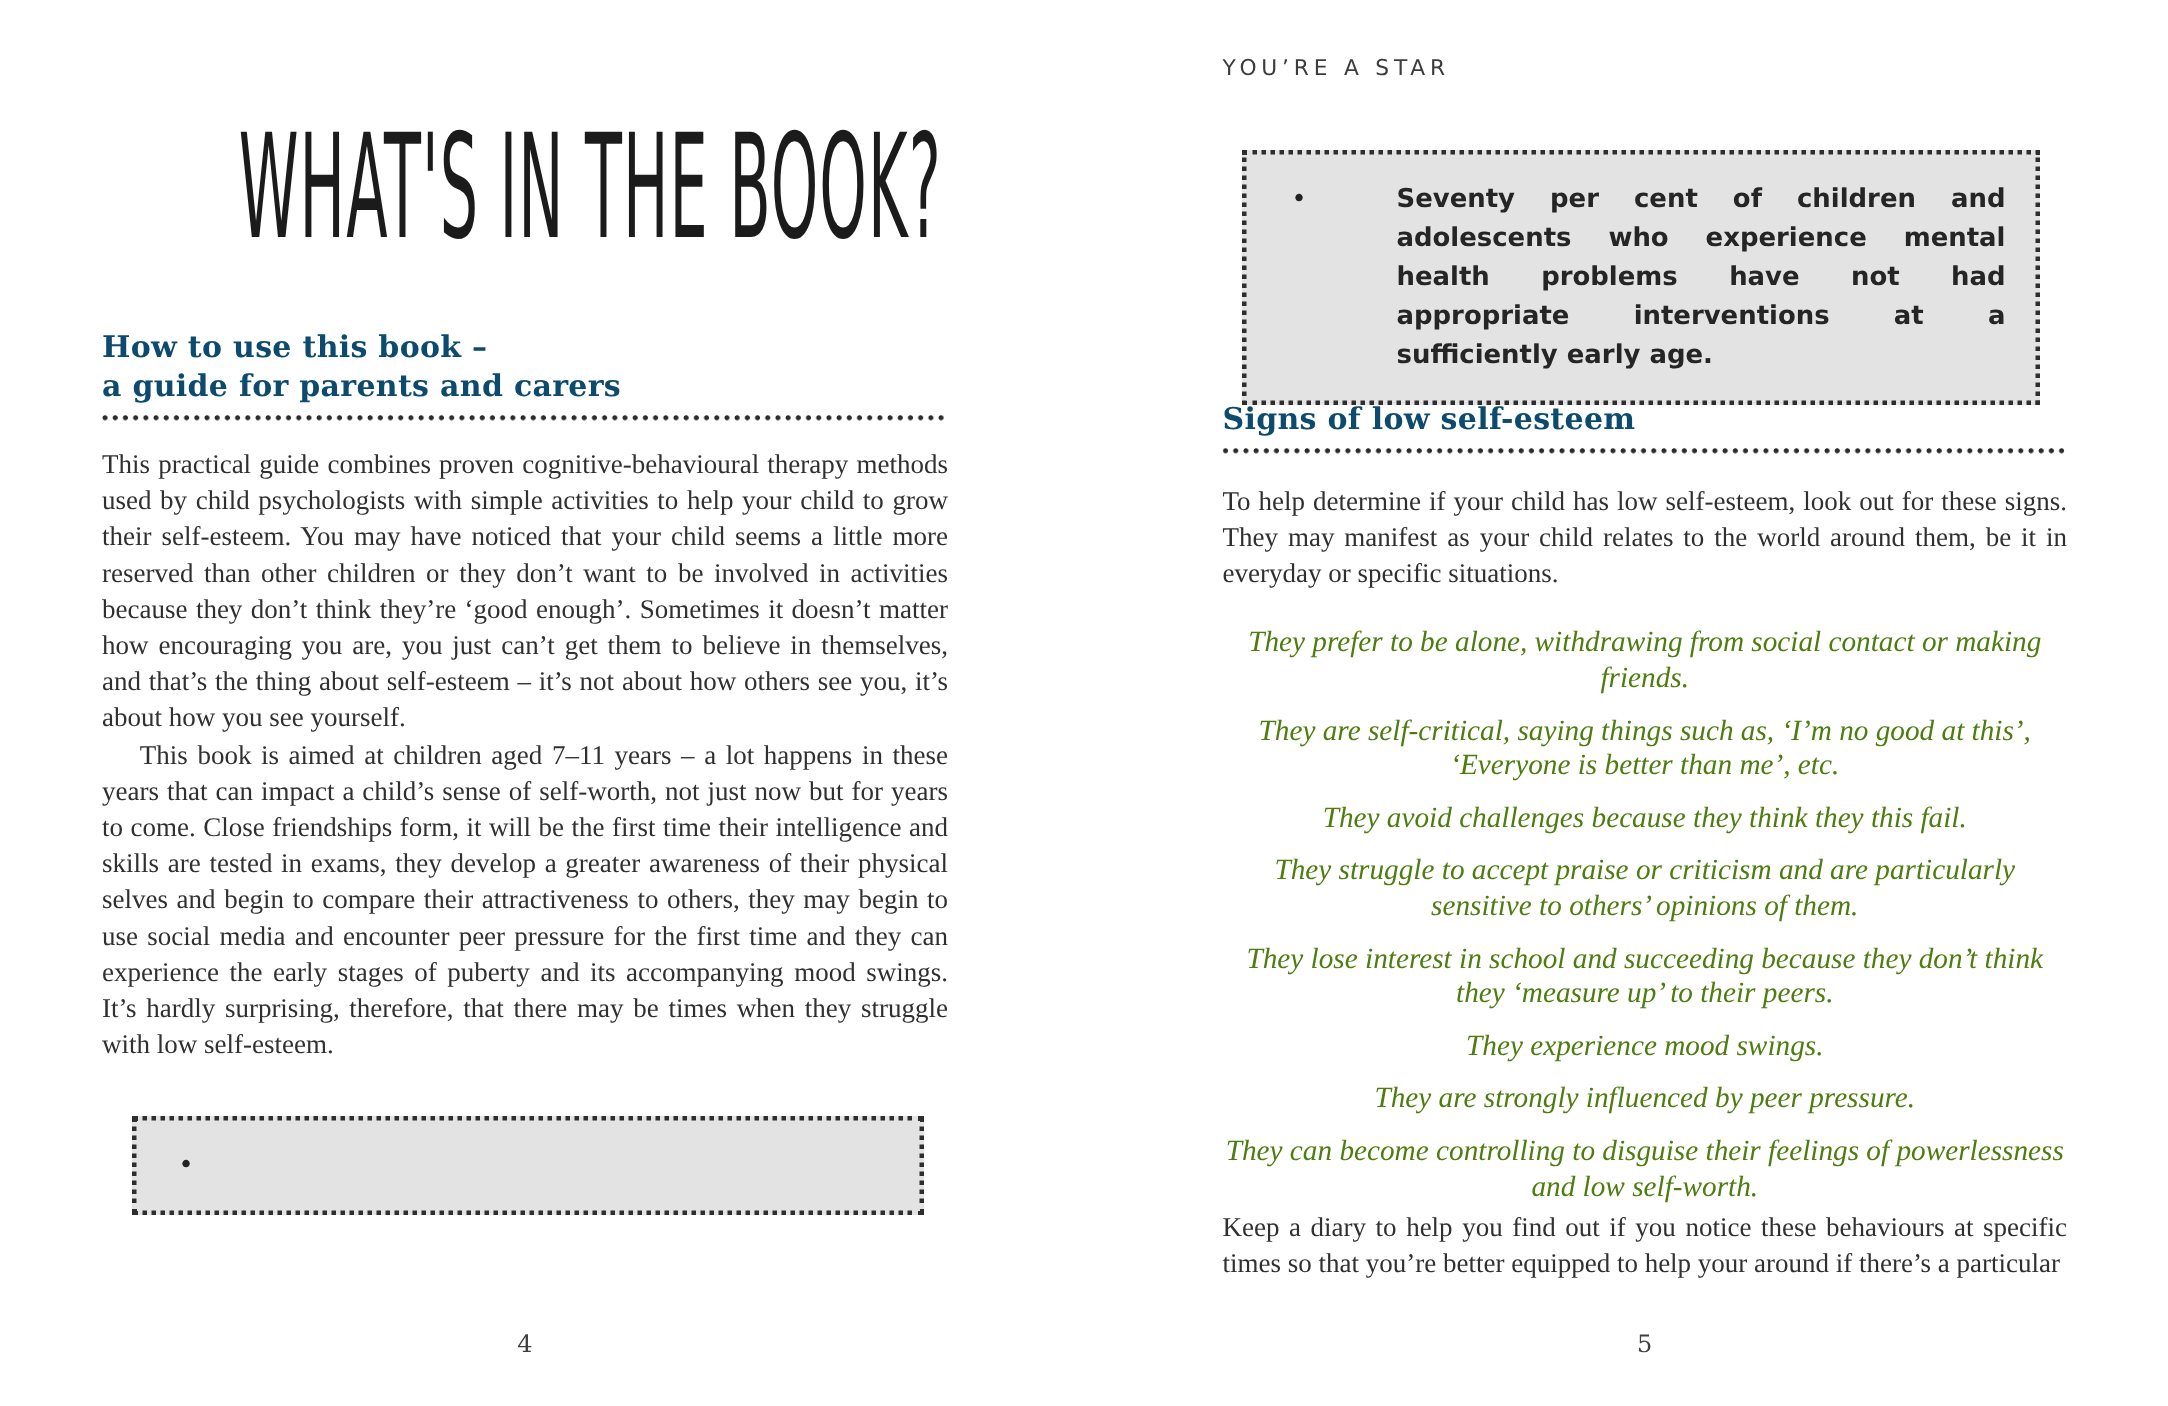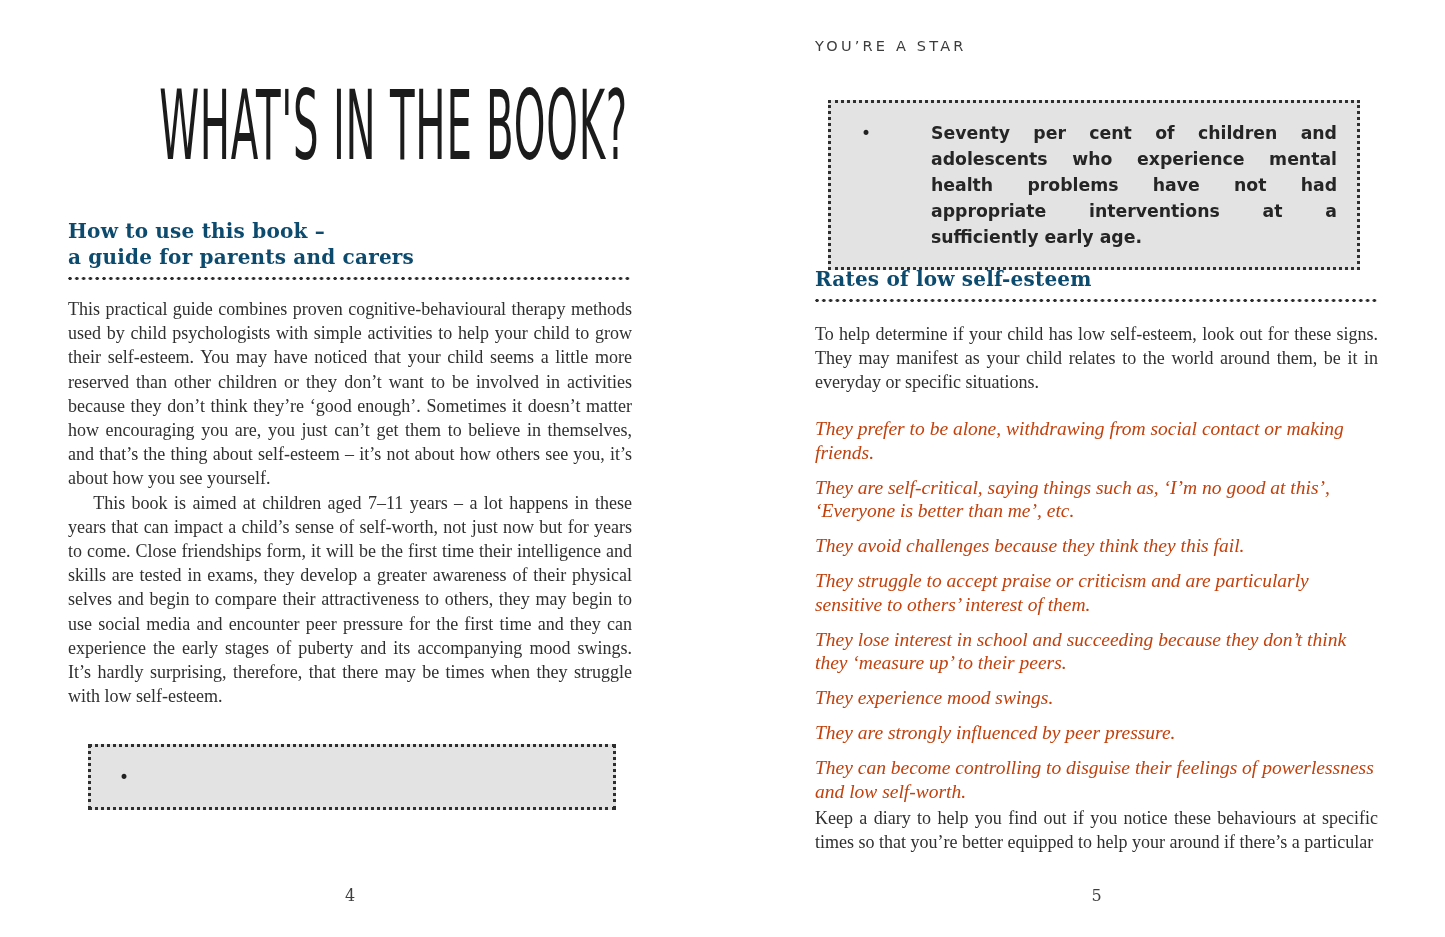--- a/index.html
+++ b/index.html
@@ -102,23 +102,23 @@
     letter-spacing: 3.2px;
     color: #3c3c3c;
   }
   .heading-block-right { position: absolute; top: 266px; left: 0; width: 100%; }
   .intro-block         { position: absolute; top: 322px; left: 0; width: 100%; }
   .signs-block         { position: absolute; top: 417px; left: 0; width: 100%; }
   .sign-item {
     font-style: italic;
     font-size: 19.5px;
     line-height: 23.5px;
-    color: #c2410c;
+    color: #4d7c0f;
     margin-bottom: 11.5px;
-    text-align: left;
+    text-align: center;
   }
   .closing-block { position: absolute; top: 806px; left: 0; width: 100%; }
 
   
   .page-number {
     position: absolute; top: 886px; left: 0; width: 100%;
     text-align: center;
     font-family: "DejaVu Serif", serif;
     font-size: 16px;
     color: #3f3f3f;
@@ -156,33 +156,33 @@
   <div class="page page-right">
 
     <div class="running-head">YOU’RE A STAR</div>
 
     <div class="fact-box fact-box-right">
       <span class="fact-bullet">•</span>
       <span class="fact-text">Seventy per cent of children and adolescents who experience mental health problems have not had appropriate interventions at a sufficiently early age.</span>
     </div>
 
     <div class="heading-block-right">
-      <div class="section-heading">Rates of low self-esteem</div>
+      <div class="section-heading">Signs of low self-esteem</div>
       <div class="dotted-rule"></div>
     </div>
 
     <div class="intro-block">
       <p class="body-text">To help determine if your child has low self-esteem, look out for these signs. They may manifest as your child relates to the world around them, be it in everyday or specific situations.</p>
     </div>
 
     <div class="signs-block">
       <p class="sign-item">They prefer to be alone, withdrawing from social contact or making friends.</p>
       <p class="sign-item">They are self-critical, saying things such as, ‘I’m no good at this’, ‘Everyone is better than me’, etc.</p>
       <p class="sign-item">They avoid challenges because they think they this fail.</p>
-      <p class="sign-item">They struggle to accept praise or criticism and are particularly sensitive to others’ interest of them.</p>
+      <p class="sign-item">They struggle to accept praise or criticism and are particularly sensitive to others’ opinions of them.</p>
       <p class="sign-item">They lose interest in school and succeeding because they don’t think they ‘measure up’ to their peers.</p>
       <p class="sign-item">They experience mood swings.</p>
       <p class="sign-item">They are strongly influenced by peer pressure.</p>
       <p class="sign-item">They can become controlling to disguise their feelings of powerlessness and low self-worth.</p>
     </div>
 
     <div class="closing-block">
       <p class="body-text">Keep a diary to help you find out if you notice these behaviours at specific times so that you’re better equipped to help your around if there’s a particular</p>
     </div>
 

